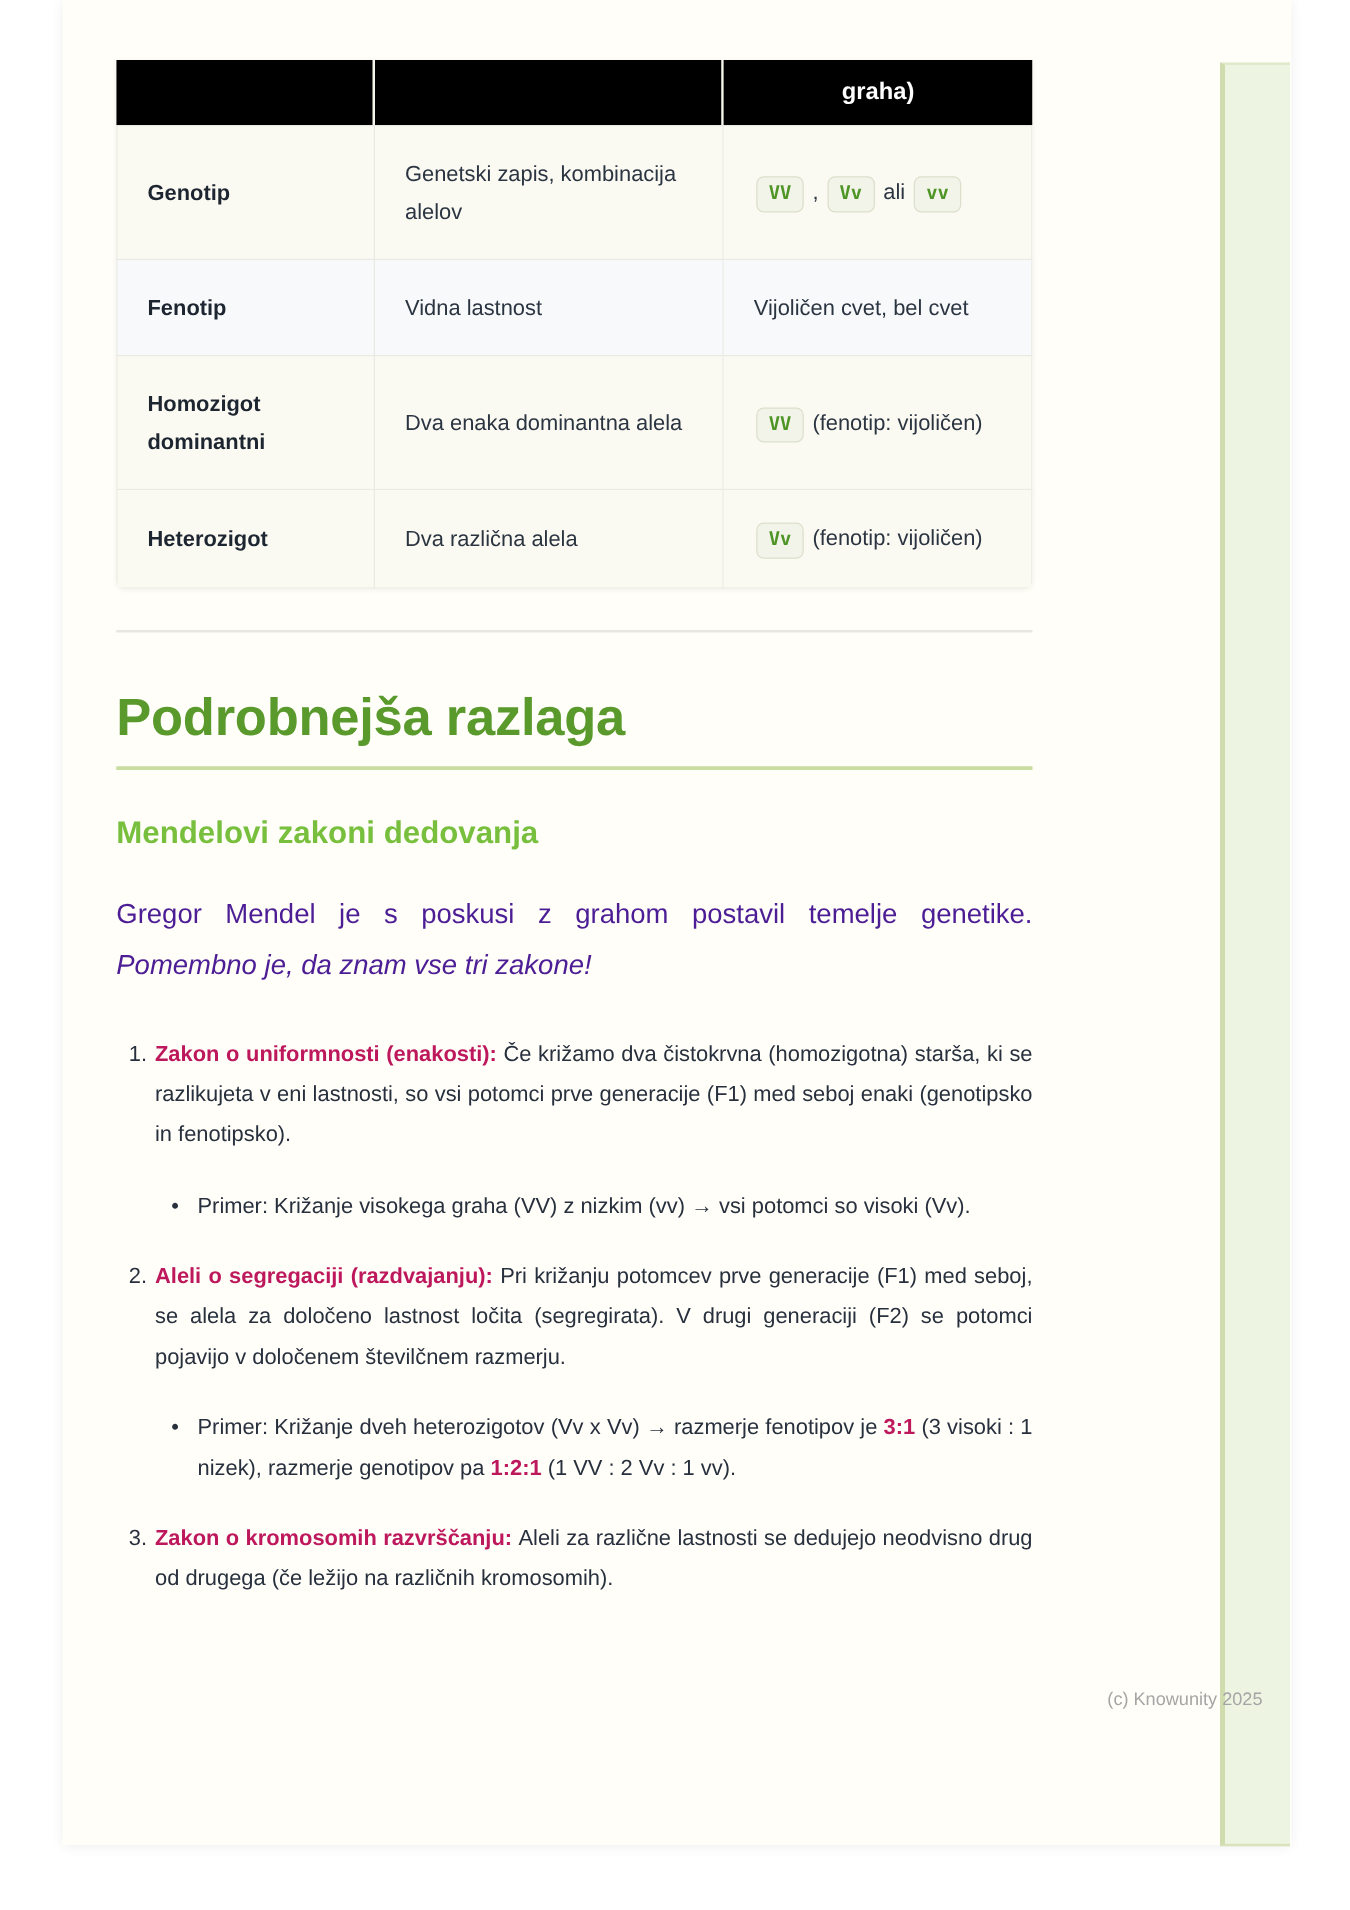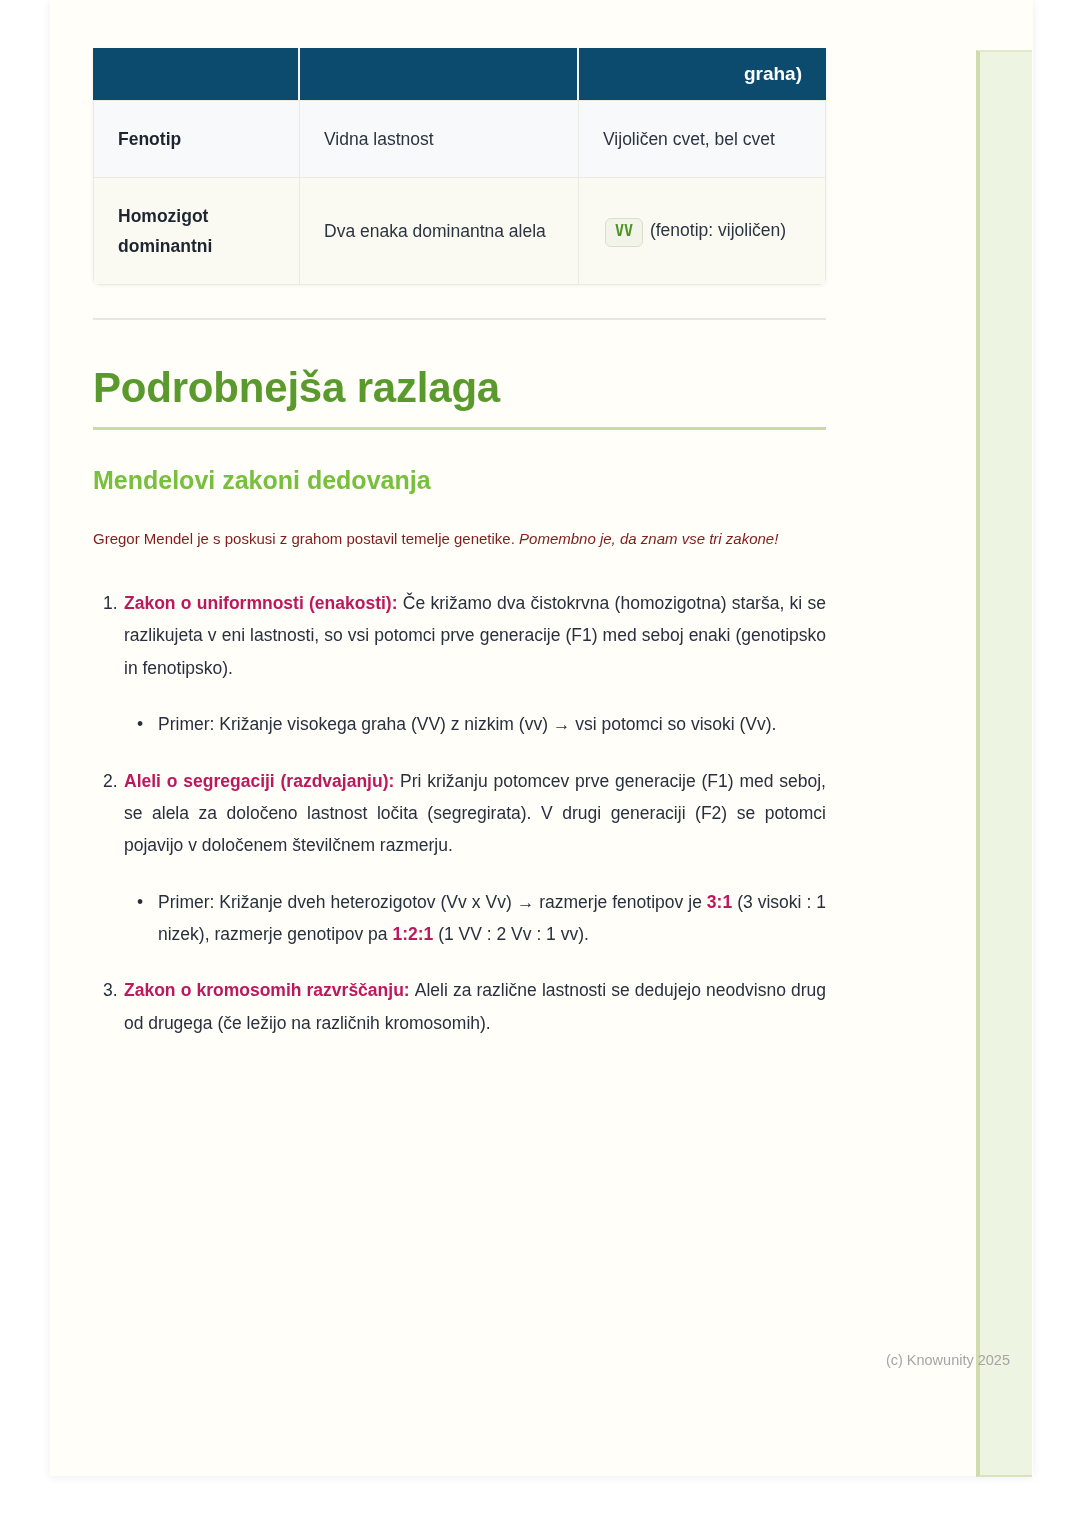--- a/index.html
+++ b/index.html
@@ -12,22 +12,22 @@
   .side-strip { position:absolute; left:976px; top:50px; width:56px; height:1427px;
                 background:#eef4e2; border-left:4px solid #cfdcae;
                 border-top:2px solid #e0eacb; border-bottom:2px solid #d8e3bc; z-index:1; }
 
   .content { position:relative; margin-left:43px; width:733px; }
 
   
   .genetics-table { margin-top:48px; width:733px; border-collapse:separate; border-spacing:0;
                     border-radius:0 0 7px 7px; overflow:hidden;
                     box-shadow:0 1px 4px rgba(0,0,0,0.06); }
-  .genetics-table th { background:#0c4a6e; color:#ffffff; font-size:19px; font-weight:700;
-                       text-align:right; padding:15px 24px; border-right:2px solid #f6f6ec; }
+  .genetics-table th { background:#000000; color:#ffffff; font-size:19px; font-weight:700;
+                       text-align:center; padding:15px 38px; border-right:2px solid #f6f6ec; }
   .genetics-table th:last-child { border-right:none; }
   .genetics-table td { font-size:17.5px; line-height:1.72; color:#2b3441;
                        padding:23px 24px; vertical-align:middle;
                        border-right:1px solid #e9eae1; border-top:1px solid #e9eae1; }
   .genetics-table td:first-child { border-left:1px solid #e9eae1; font-weight:700; color:#1d2531; }
   .genetics-table tr:last-child td { border-bottom:1px solid #e9eae1; }
   .row-odd td  { background:#fbfaf2; }
   .row-even td { background:#f7f9fb; }
 
   .code-badge { display:inline-block; background:#f2f4e9; border:1px solid #dbdfcb;
@@ -36,21 +36,21 @@
                 font-size:15px; color:#4e9526; line-height:1.45; margin:0 2px; }
 
   
   .divider { border:none; border-top:2px solid #e8e8e1; margin:33px 0 0; }
 
   .h1-title { margin-top:44px; font-size:42px; font-weight:700; color:#5a9a2d;
               padding-bottom:15px; border-bottom:3px solid #c9dda0; letter-spacing:-0.2px; }
 
   .h2-title { margin-top:36px; font-size:25px; font-weight:700; color:#77bf3d; }
 
-  .intro { margin-top:30px; font-size:15px; line-height:1.85; color:#7f1d1d;
+  .intro { margin-top:30px; font-size:22px; line-height:1.85; color:#4c1d95;
            text-align:justify; }
   .seg-bold { font-weight:700; color:#be185d; }
   .seg-italic { font-style:italic; }
 
   .laws { margin-top:34px; }
   .law-item { display:flex; margin-bottom:24px; }
   .law-number { flex:0 0 31px; padding-left:10px; font-size:17.5px; line-height:1.85;
                 color:#28303e; }
   .law-body { flex:1; font-size:17.5px; line-height:1.85; color:#28303e;
               text-align:justify; }
@@ -76,29 +76,39 @@
           <col style="width:247px">
       </colgroup>
       <thead>
         <tr>
           <th></th>
           <th></th>
           <th>graha)</th>
         </tr>
       </thead>
       <tbody>
+          <tr class="row-odd">
+            <td>Genotip</td>
+            <td>Genetski zapis, kombinacija alelov</td>
+            <td><span class="code-badge">VV</span><span> , </span><span class="code-badge">Vv</span><span> ali </span><span class="code-badge">vv</span></td>
+          </tr>
           <tr class="row-even">
             <td>Fenotip</td>
             <td>Vidna lastnost</td>
             <td><span>Vijoličen cvet, bel cvet</span></td>
           </tr>
           <tr class="row-odd">
             <td>Homozigot dominantni</td>
             <td>Dva enaka dominantna alela</td>
             <td><span class="code-badge">VV</span><span> (fenotip: vijoličen)</span></td>
+          </tr>
+          <tr class="row-odd">
+            <td>Heterozigot</td>
+            <td>Dva različna alela</td>
+            <td><span class="code-badge">Vv</span><span> (fenotip: vijoličen)</span></td>
           </tr>
         </tbody>
     </table>
 
     <hr class="divider">
 
     <h1 class="h1-title">Podrobnejša razlaga</h1>
 
     <h2 class="h2-title">Mendelovi zakoni dedovanja</h2>
 

